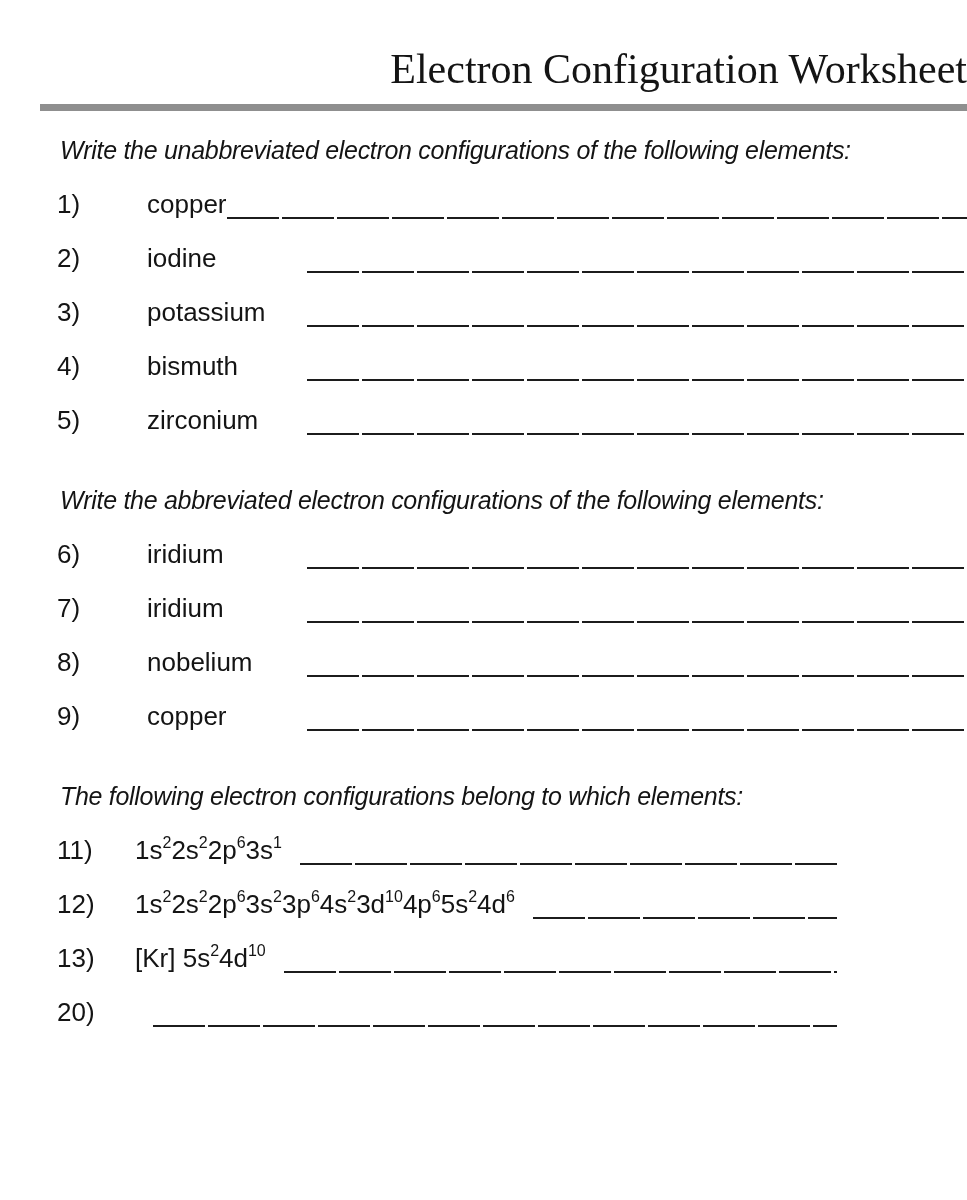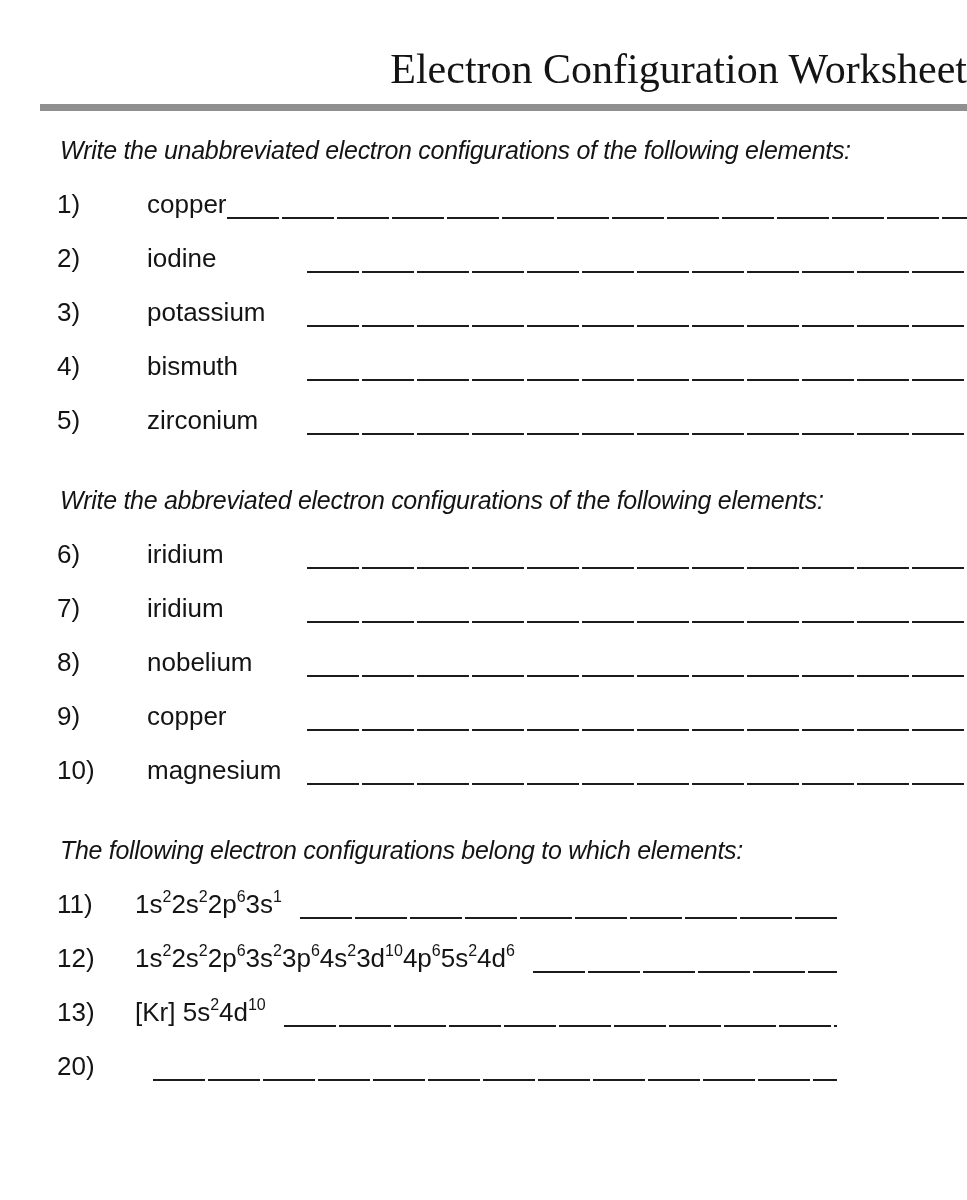--- a/index.html
+++ b/index.html
@@ -98,21 +98,20 @@
         <div class="row"><span class="num">3)</span><span class="element">potassium</span><div class="blank"></div></div>
         <div class="row"><span class="num">4)</span><span class="element">bismuth</span><div class="blank"></div></div>
         <div class="row"><span class="num">5)</span><span class="element">zirconium</span><div class="blank"></div></div>
       </div>
       <div class="section sec-abbreviated">
         <div class="instruction">Write the abbreviated electron configurations of the following elements:</div>
         <div class="row"><span class="num">6)</span><span class="element">iridium</span><div class="blank"></div></div>
         <div class="row"><span class="num">7)</span><span class="element">iridium</span><div class="blank"></div></div>
         <div class="row"><span class="num">8)</span><span class="element">nobelium</span><div class="blank"></div></div>
         <div class="row"><span class="num">9)</span><span class="element">copper</span><div class="blank"></div></div>
-        <div class="row"><span class="num">10)</span><span class="element">magnesium</span><div class="blank"></div></div>
       </div>
       <div class="section sec-identify">
         <div class="instruction">The following electron configurations belong to which elements:</div>
         <div class="row"><span class="num">11)</span><span class="config">1s<span class="sup">2</span>2s<span class="sup">2</span>2p<span class="sup">6</span>3s<span class="sup">1</span></span><div class="blank"></div></div>
         <div class="row"><span class="num">12)</span><span class="config">1s<span class="sup">2</span>2s<span class="sup">2</span>2p<span class="sup">6</span>3s<span class="sup">2</span>3p<span class="sup">6</span>4s<span class="sup">2</span>3d<span class="sup">10</span>4p<span class="sup">6</span>5s<span class="sup">2</span>4d<span class="sup">6</span></span><div class="blank"></div></div>
         <div class="row"><span class="num">13)</span><span class="config">[Kr] 5s<span class="sup">2</span>4d<span class="sup">10</span></span><div class="blank"></div></div>
         <div class="row"><span class="num">20)</span><div class="blank"></div></div>
       </div>
     </div>
 </div>

